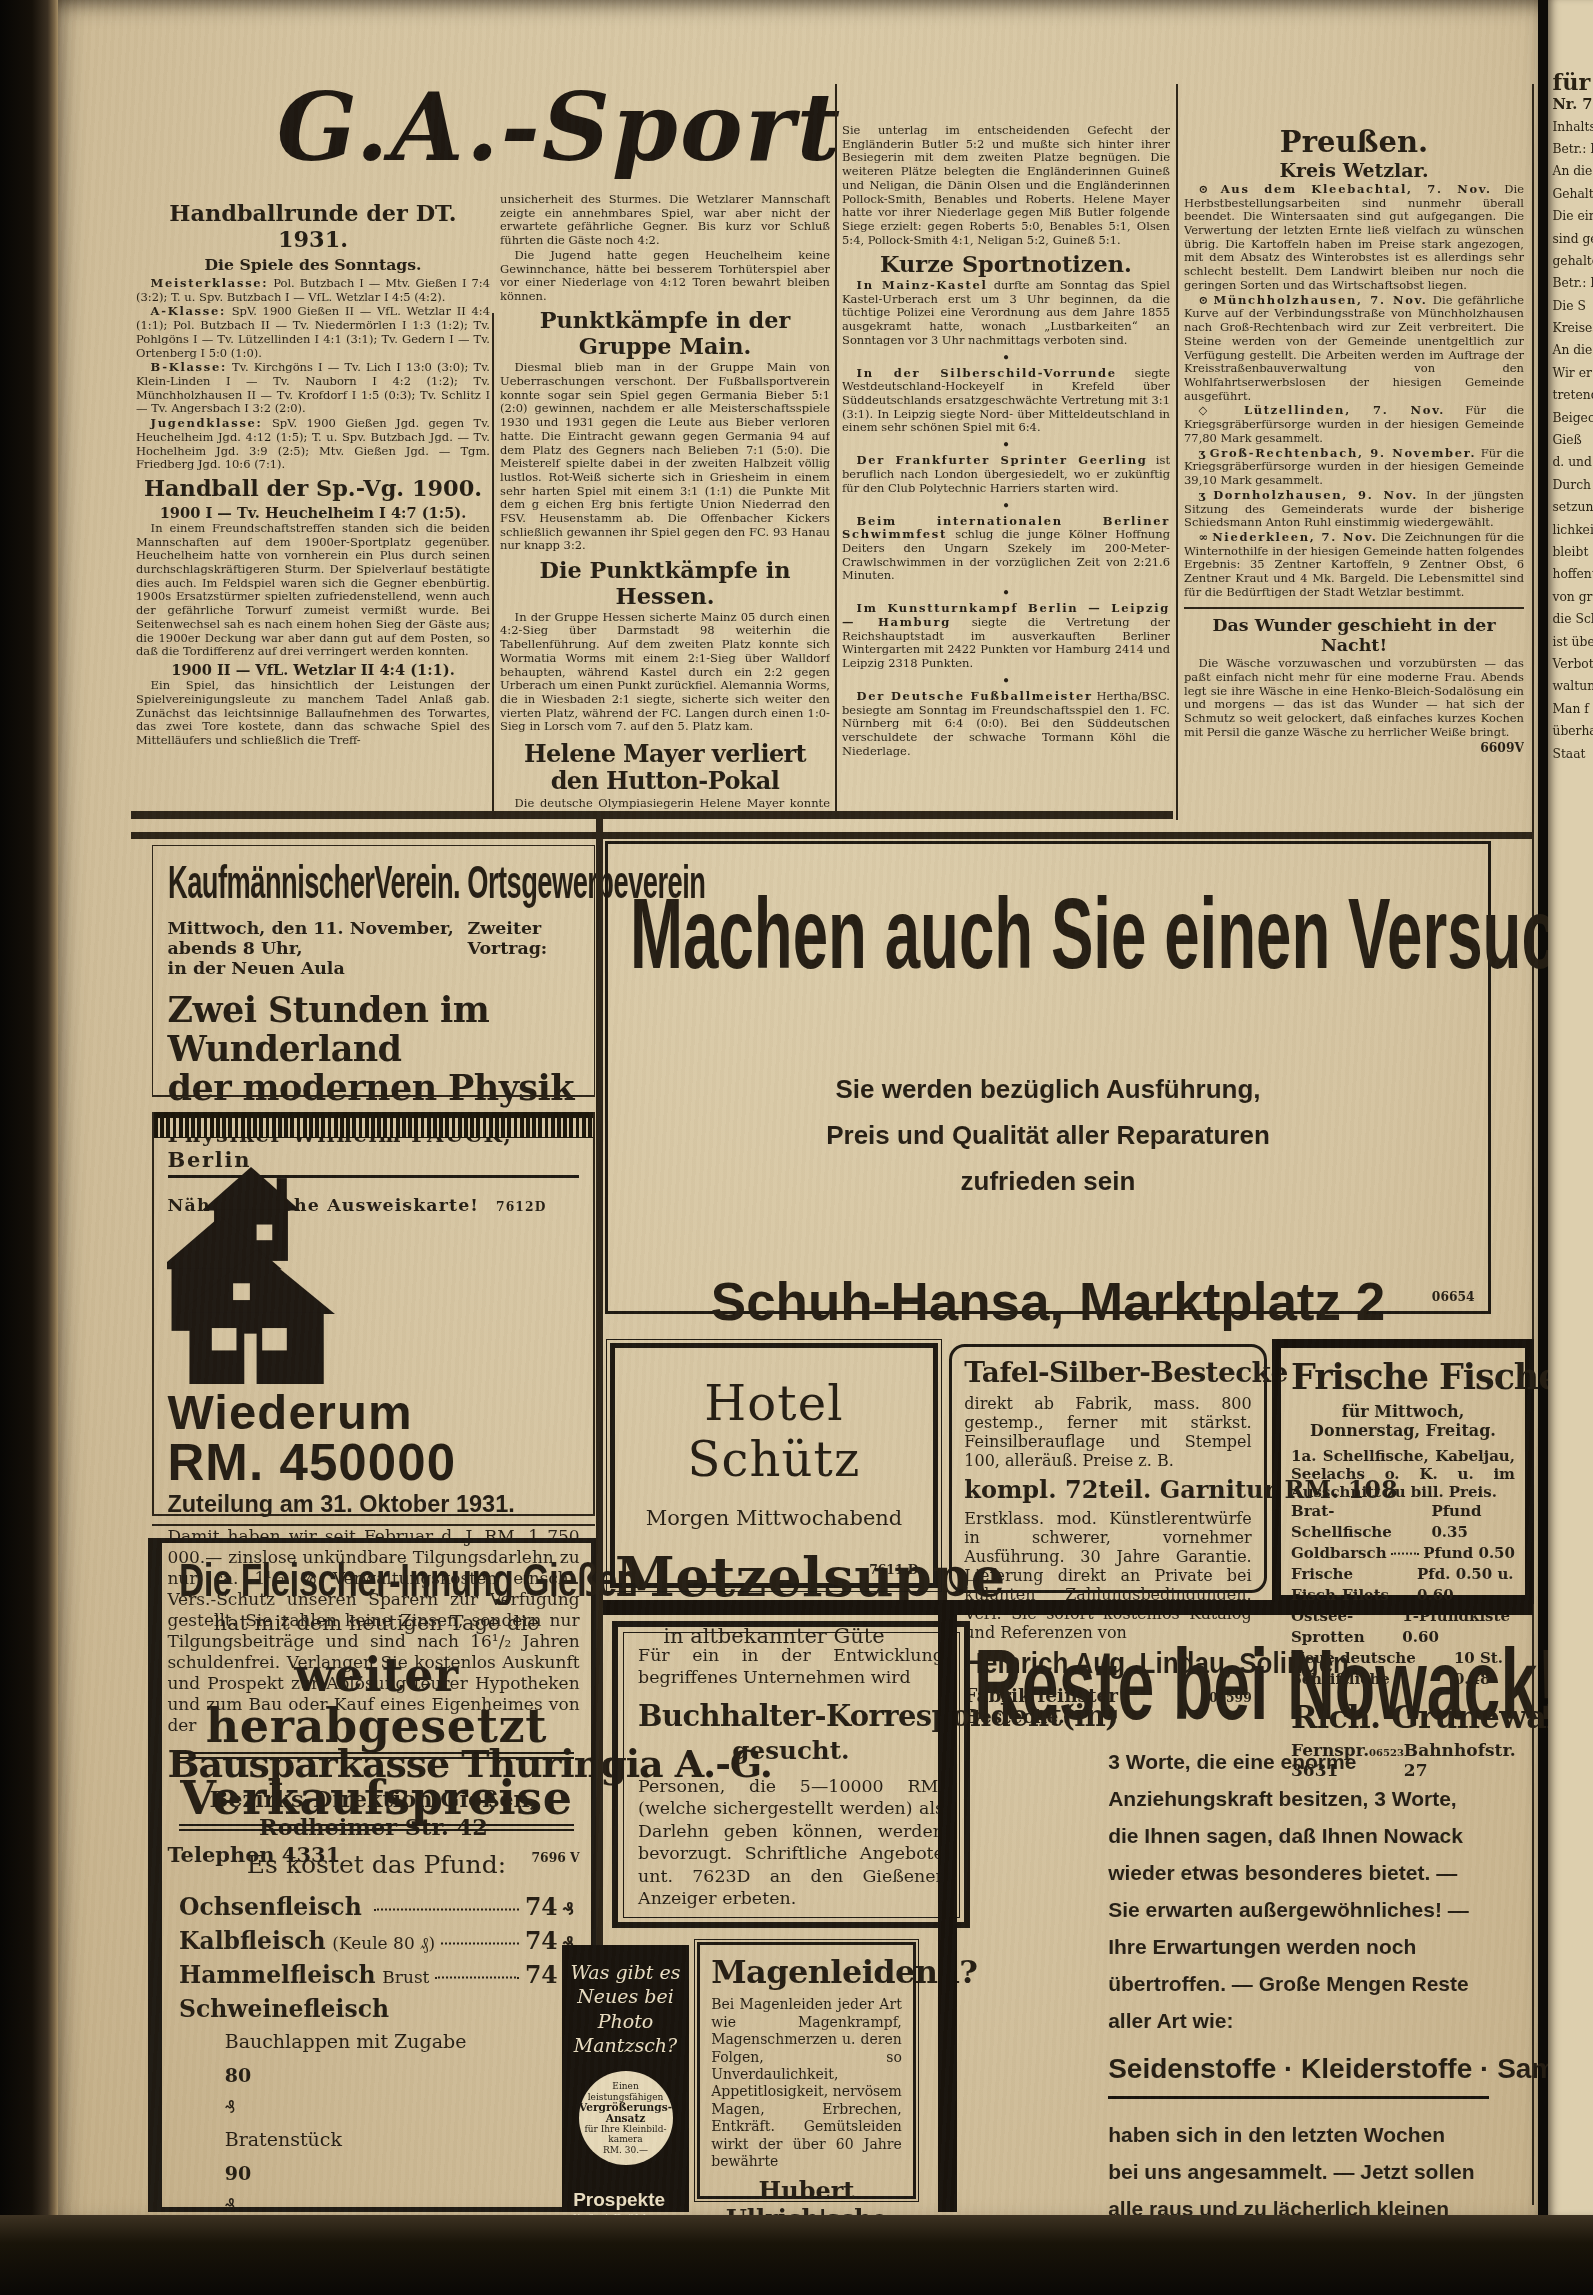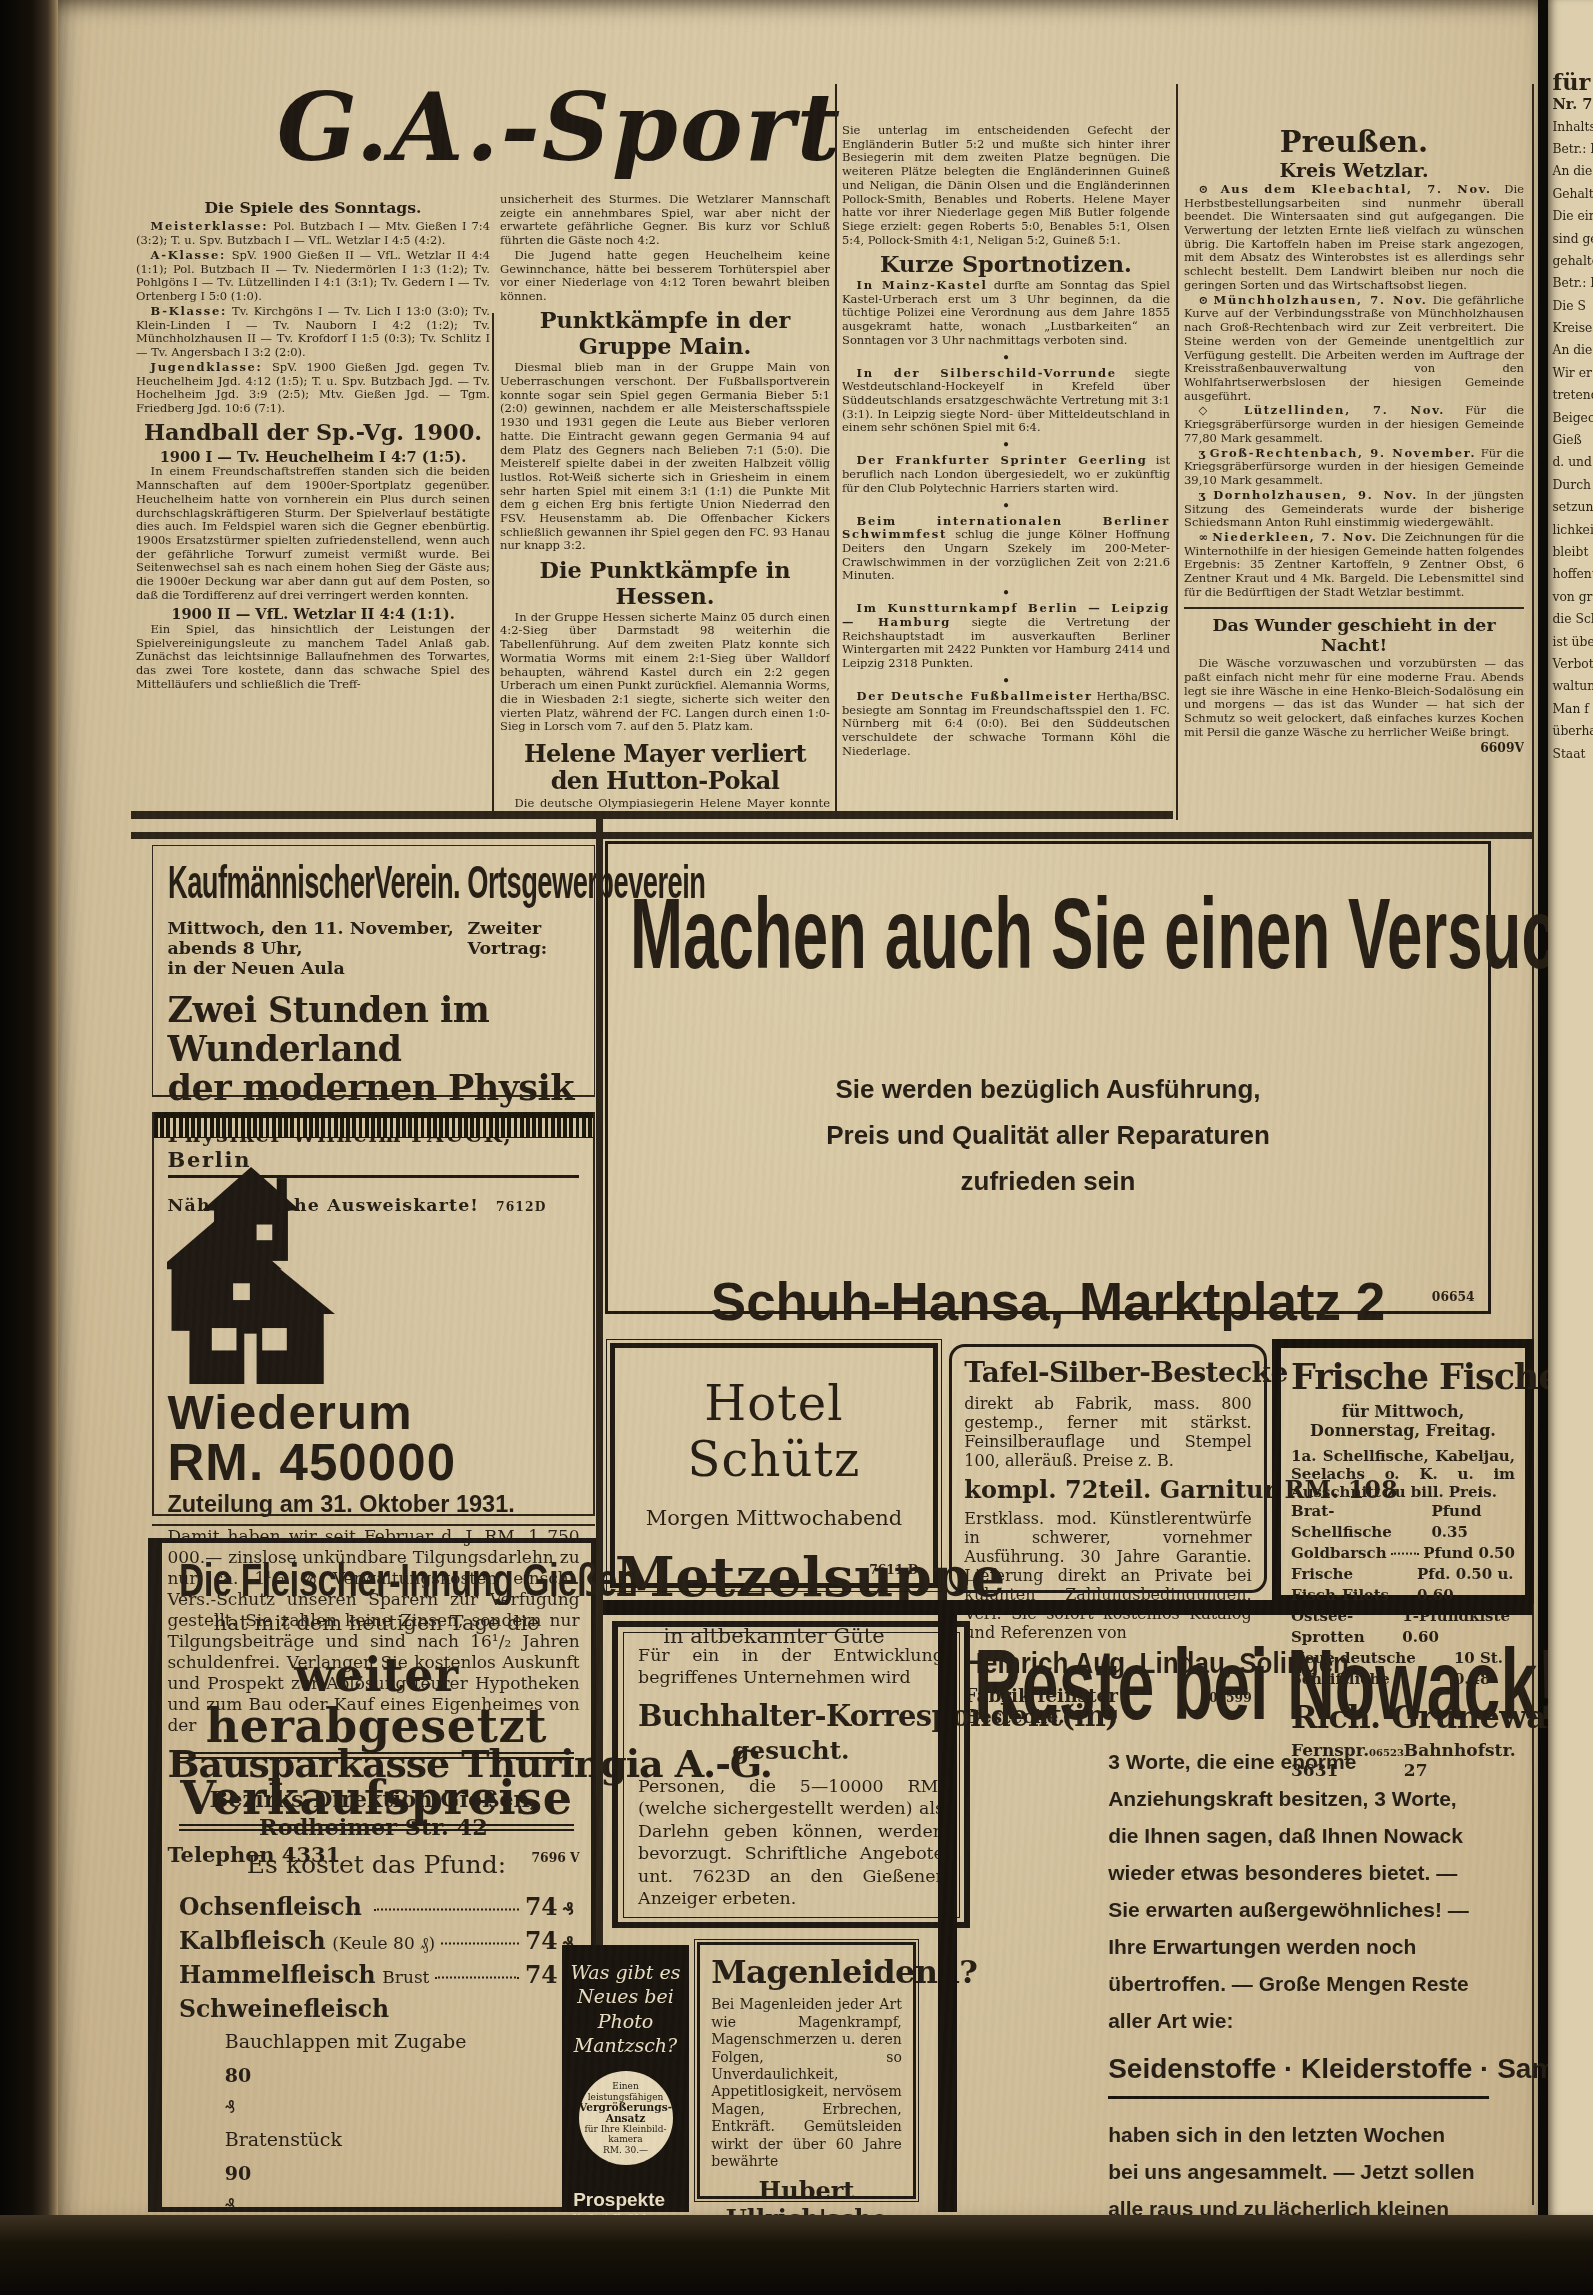--- a/index.html
+++ b/index.html
@@ -143,20 +143,21 @@
   <div class="page">
 
     <div class="masthead">G.A.-Sport</div>
 
     <div class="vrule" style="left:434px;top:313px;width:1.7px;height:498px;"></div>
     <div class="vrule" style="left:777px;top:84px;width:1.7px;height:728px;"></div>
     <div class="vrule" style="left:1118px;top:84px;width:2.2px;height:736px;"></div>
     <div class="vrule" style="left:1474px;top:84px;width:1.7px;height:2121px;"></div>
 
     <div class="colwrap" style="left:78px;top:197px;width:354px;height:613px;">
+      <h1 class="chead">Handballrunde der DT. 1931.</h1>
       <h2 class="csub">Die Spiele des Sonntags.</h2>
       <p><span class="sp">Meisterklasse:</span> <span>Pol. Butzbach I — Mtv. Gießen I 7:4 (3:2); T. u. Spv. Butzbach I — VfL. Wetzlar I 4:5 (4:2).</span></p>
       <p><span class="sp">A-Klasse:</span> <span>SpV. 1900 Gießen II — VfL. Wetzlar II 4:4 (1:1); Pol. Butzbach II — Tv. Niedermörlen I 1:3 (1:2); Tv. Pohlgöns I — Tv. Lützellinden I 4:1 (3:1); Tv. Gedern I — Tv. Ortenberg I 5:0 (1:0).</span></p>
       <p><span class="sp">B-Klasse:</span> <span>Tv. Kirchgöns I — Tv. Lich I 13:0 (3:0); Tv. Klein-Linden I — Tv. Nauborn I 4:2 (1:2); Tv. Münchholzhausen II — Tv. Krofdorf I 1:5 (0:3); Tv. Schlitz I — Tv. Angersbach I 3:2 (2:0).</span></p>
       <p><span class="sp">Jugendklasse:</span> <span>SpV. 1900 Gießen Jgd. gegen Tv. Heuchelheim Jgd. 4:12 (1:5); T. u. Spv. Butzbach Jgd. — Tv. Hochelheim Jgd. 3:9 (2:5); Mtv. Gießen Jgd. — Tgm. Friedberg Jgd. 10:6 (7:1).</span></p>
       <h1 class="chead">Handball der Sp.-Vg. 1900.</h1>
       <p class="match">1900 I — Tv. Heuchelheim I 4:7 (1:5).</p>
       <p>In einem Freundschaftstreffen standen sich die beiden Mannschaften auf dem 1900er-Sportplatz gegenüber. Heuchelheim hatte von vornherein ein Plus durch seinen durchschlagskräftigeren Sturm. Der Spielverlauf bestätigte dies auch. Im Feldspiel waren sich die Gegner ebenbürtig. 1900s Ersatzstürmer spielten zufriedenstellend, wenn auch der gefährliche Torwurf zumeist vermißt wurde. Bei Seitenwechsel sah es nach einem hohen Sieg der Gäste aus; die 1900er Deckung war aber dann gut auf dem Posten, so daß die Tordifferenz auf drei verringert werden konnten.</p>
       <p class="match">1900 II — VfL. Wetzlar II 4:4 (1:1).</p>
       <p>Ein Spiel, das hinsichtlich der Leistungen der Spielvereinigungsleute zu manchem Tadel Anlaß gab. Zunächst das leichtsinnige Ballaufnehmen des Torwartes, das zwei Tore kostete, dann das schwache Spiel des Mittelläufers und schließlich die Treff-</p>

